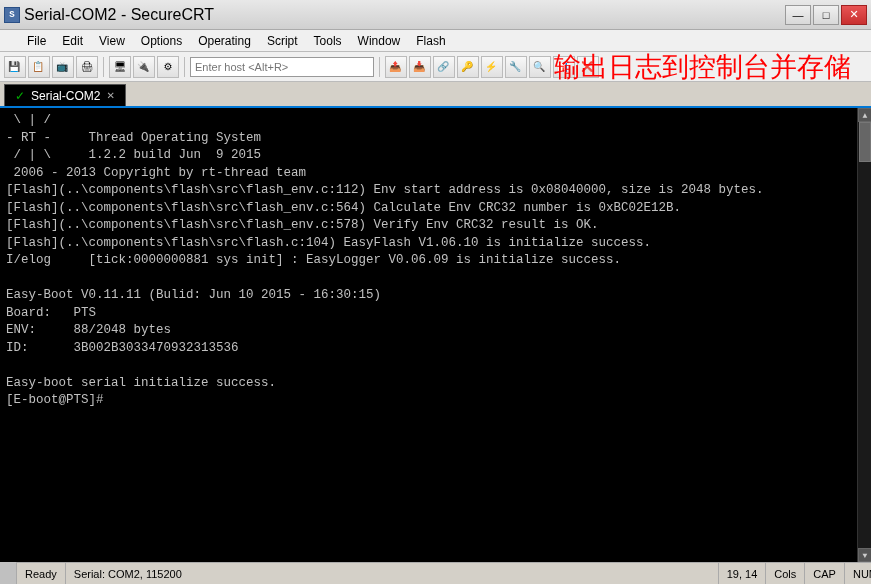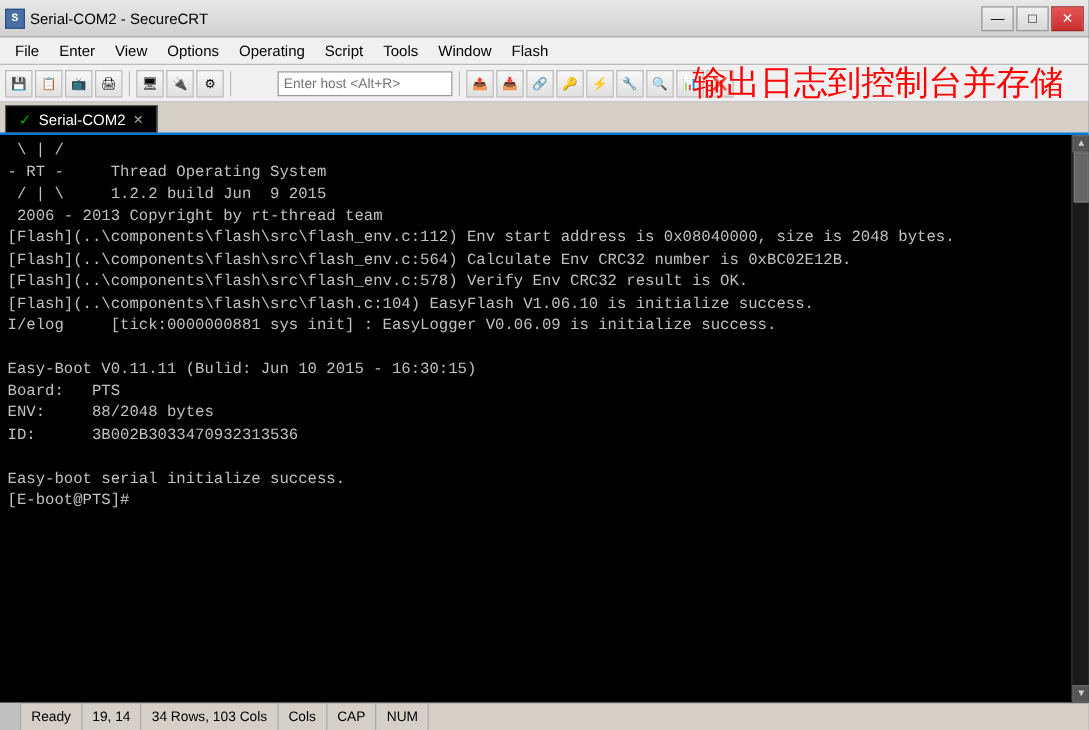--- a/index.html
+++ b/index.html
@@ -35,21 +35,21 @@
       border: 1px solid #2a4f85;
       display: flex;
       align-items: center;
       justify-content: center;
       font-size: 9px;
       color: white;
       font-weight: bold;
     }
     #title-text {
       font-family: Arial, sans-serif;
-      font-size: 12px;
+      font-size: 16px;
       color: #000;
       font-weight: normal;
     }
     #title-buttons {
       display: flex;
       gap: 2px;
     }
     .title-btn {
       width: 26px;
       height: 20px;
@@ -69,21 +69,21 @@
     }
 
     
     #menu-bar {
       width: 100%;
       height: 22px;
       background: #f0f0f0;
       border-bottom: 1px solid #bbb;
       display: flex;
       align-items: center;
-      padding: 0 4px;
+      padding: 0 19px;
     }
     .menu-item {
       font-family: Arial, sans-serif;
       font-size: 12px;
       padding: 2px 8px;
       cursor: pointer;
       color: #000;
     }
 
     
@@ -109,28 +109,27 @@
       font-size: 10px;
     }
     .toolbar-separator {
       width: 1px;
       height: 20px;
       background: #bbb;
       margin: 0 3px;
     }
     #host-input {
       height: 20px;
-      width: 140px;
+      width: 184px;
       border: 1px solid #999;
       background: white;
       font-family: Arial, sans-serif;
       font-size: 11px;
       padding: 0 4px;
       color: #888;
-      margin-left: 32px;
     }
     .annotation-text {
       font-family: Liberation Mono, monospace;
       font-size: 27px;
       color: #ff0000;
       position: absolute;
       right: 20px;
       top: 52px;
       line-height: 1.3;
       text-align: right;
@@ -270,21 +269,21 @@
   </div>
   <div id="title-buttons">
     <button class="title-btn">—</button>
     <button class="title-btn">□</button>
     <button class="title-btn close-btn">✕</button>
   </div>
 </div>
 
 <div id="menu-bar">
   <span class="menu-item">File</span>
-  <span class="menu-item">Enter</span>
+  <span class="menu-item">Edit</span>
   <span class="menu-item">View</span>
   <span class="menu-item">Options</span>
   <span class="menu-item">Operating</span>
   <span class="menu-item">Script</span>
   <span class="menu-item">Tools</span>
   <span class="menu-item">Window</span>
   <span class="menu-item">Flash</span>
 </div>
 
 <div id="toolbar">
@@ -345,27 +344,27 @@
     <div class="scrollbar-btn">▲</div>
     <div class="scrollbar-thumb"></div>
     <div class="scrollbar-btn" style="position:absolute;bottom:0;width:14px;">▼</div>
   </div>
 </div>
 
 <div id="status-bar">
   <div class="status-segment">
     <span>Ready</span>
   </div>
+  <div class="status-segment flex-grow">
+    <span>Serial: COM2, 115200</span>
+  </div>
   <div class="status-segment">
     <span>19, 14</span>
   </div>
   <div class="status-segment">
-    <span>34 Rows, 103 Cols</span>
-  </div>
-  <div class="status-segment">
     <span>Cols</span>
   </div>
   <div class="status-segment bold-seg">
     <span>CAP</span>
   </div>
   <div class="status-segment bold-seg">
     <span>NUM</span>
   </div>
 </div>
 

